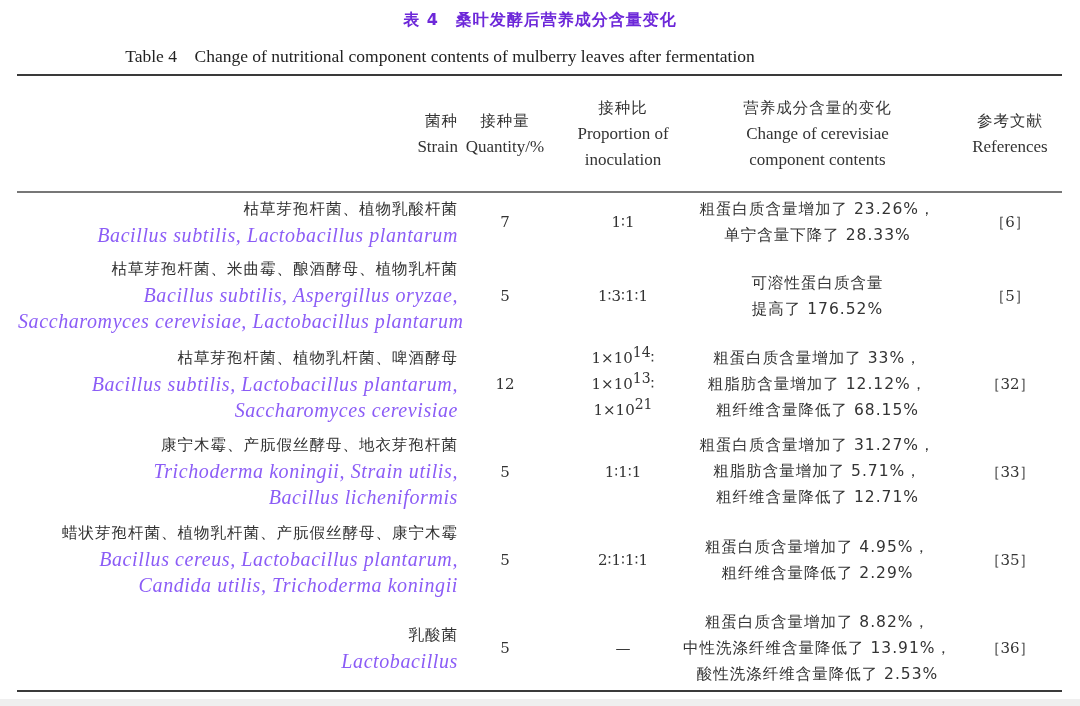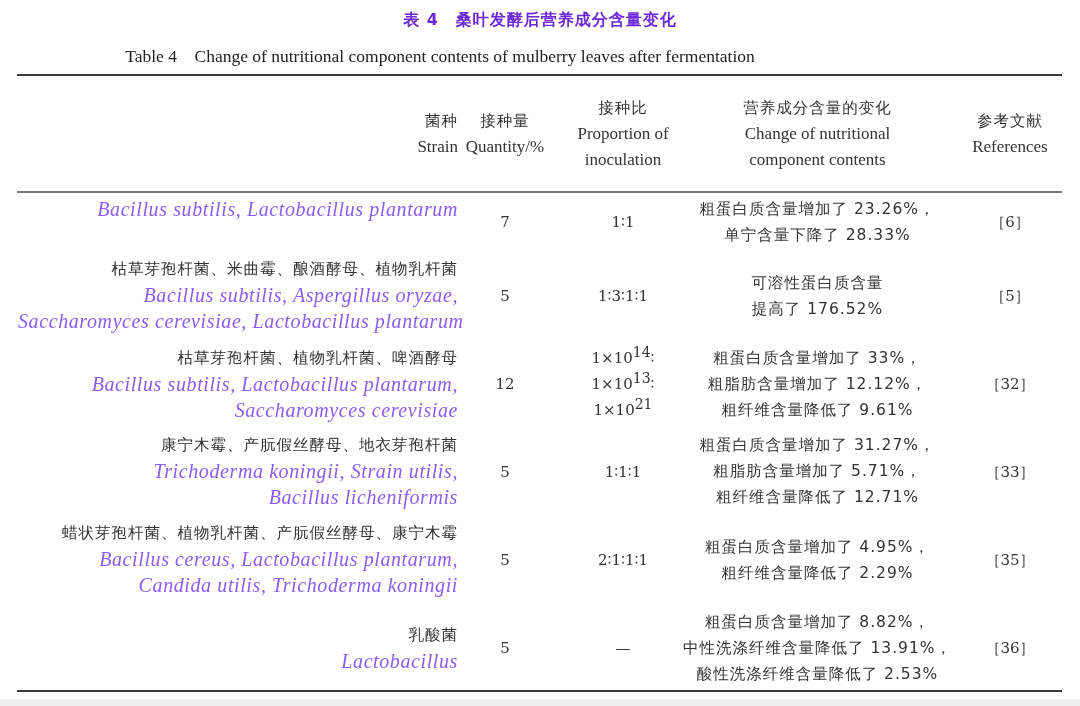--- a/index.html
+++ b/index.html
@@ -58,29 +58,30 @@
   <span class="line zh">接种量</span>
   <span class="line en">Quantity/%</span>
 </div>
 <div class="cell col-prop c" style="top:95px;">
   <span class="line zh">接种比</span>
   <span class="line en">Proportion of</span>
   <span class="line en">inoculation</span>
 </div>
 <div class="cell col-chg c" style="top:95px;">
   <span class="line zh">营养成分含量的变化</span>
-  <span class="line en">Change of nutritional</span>
+  <span class="line en">Change of cerevisiae</span>
   <span class="line en">component contents</span>
 </div>
 <div class="cell col-ref c" style="top:108px;">
   <span class="line zh">参考文献</span>
   <span class="line en">References</span>
 </div>
 
 <div class="cell col-strain" style="top:196px;">
+  <span class="line zh">枯草芽孢杆菌、植物乳酸杆菌</span>
   <span class="line it">Bacillus subtilis, Lactobacillus plantarum</span>
 </div>
 <div class="cell col-qty c num" style="top:209px;">7</div>
 <div class="cell col-prop c num" style="top:209px;">1∶1</div>
 <div class="cell col-chg c" style="top:196px;">
   <span class="line zh">粗蛋白质含量增加了 23.26%，</span>
   <span class="line zh">单宁含量下降了 28.33%</span>
 </div>
 <div class="cell col-ref c num" style="top:209px;">［6］</div>
 
@@ -104,21 +105,21 @@
 </div>
 <div class="cell col-qty c num" style="top:371px;">12</div>
 <div class="cell col-prop c num" style="top:345px;">
   <span class="line"><span>1×10</span><sup>14</sup><span>∶</span></span>
   <span class="line"><span>1×10</span><sup>13</sup><span>∶</span></span>
   <span class="line"><span>1×10</span><sup>21</sup><span></span></span>
 </div>
 <div class="cell col-chg c" style="top:345px;">
   <span class="line zh">粗蛋白质含量增加了 33%，</span>
   <span class="line zh">粗脂肪含量增加了 12.12%，</span>
-  <span class="line zh">粗纤维含量降低了 9.61%</span>
+  <span class="line zh">粗纤维含量降低了 68.15%</span>
 </div>
 <div class="cell col-ref c num" style="top:371px;">［32］</div>
 
 <div class="cell col-strain" style="top:432px;">
   <span class="line zh">康宁木霉、产朊假丝酵母、地衣芽孢杆菌</span>
   <span class="line it">Trichoderma koningii, Strain utilis,</span>
   <span class="line it">Bacillus licheniformis</span>
 </div>
 <div class="cell col-qty c num" style="top:459px;">5</div>
 <div class="cell col-prop c num" style="top:459px;">1∶1∶1</div>

